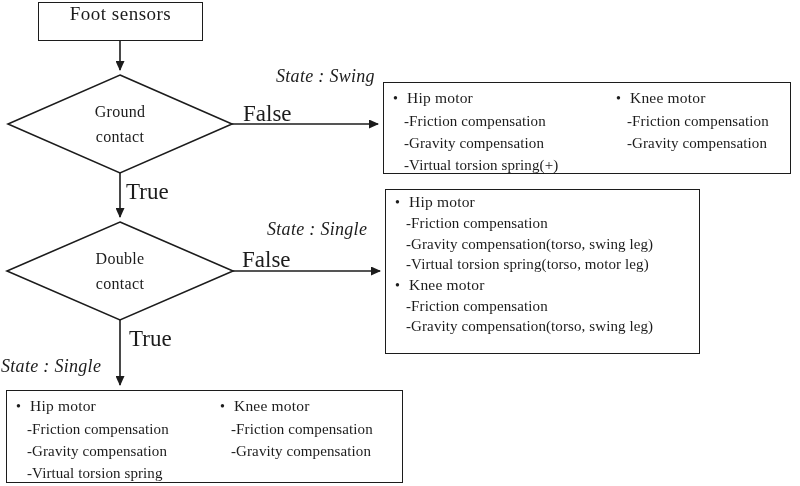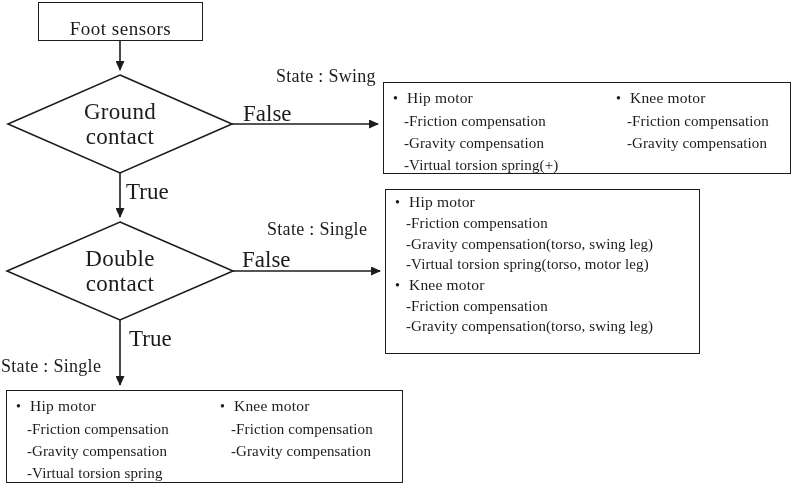--- a/index.html
+++ b/index.html
@@ -14,32 +14,32 @@
   #wires{position:absolute;left:0;top:0;width:800px;height:486px;pointer-events:none;}
 
   .node-box{
     position:absolute;
     border:1.6px solid #1c1c1c;
     background:#ffffff;
     box-sizing:border-box;
   }
   #foot-box{
     left:38px;top:2px;width:165px;height:39px;
-    display:flex;align-items:flex-end;justify-content:center;
+    display:flex;align-items:flex-start;justify-content:center;
     font-size:19px;letter-spacing:.5px;
   }
   .diamond-label{
     position:absolute;width:200px;text-align:center;
-    font-size:23px;line-height:25px;letter-spacing:.3px;
+    font-size:16px;line-height:25px;letter-spacing:.3px;
   }
   #ground-label{left:20px;top:99px;}
   #double-label{left:20px;top:246px;}
 
   .edge-label{position:absolute;font-size:23px;white-space:nowrap;}
-  .state-label{position:absolute;font-size:18px;white-space:nowrap;letter-spacing:.3px;}
+  .state-label{position:absolute;font-size:18px;white-space:nowrap;letter-spacing:.3px;font-style:italic;}
 
   #true1{left:126px;top:179px;}
   #false1{left:243px;top:101px;}
   #true2{left:129px;top:326px;}
   #false2{left:242px;top:247px;}
   #state-swing{left:276px;top:66px;}
   #state-single{left:267px;top:219px;}
   #state-double{left:1px;top:356px;}
 
   

